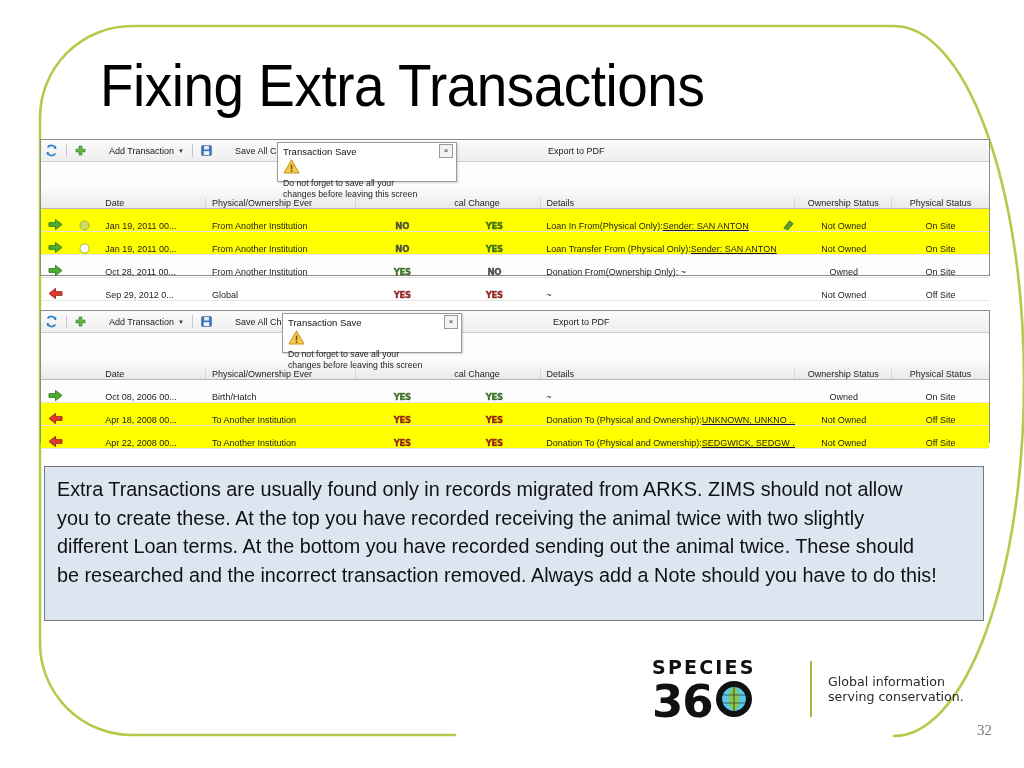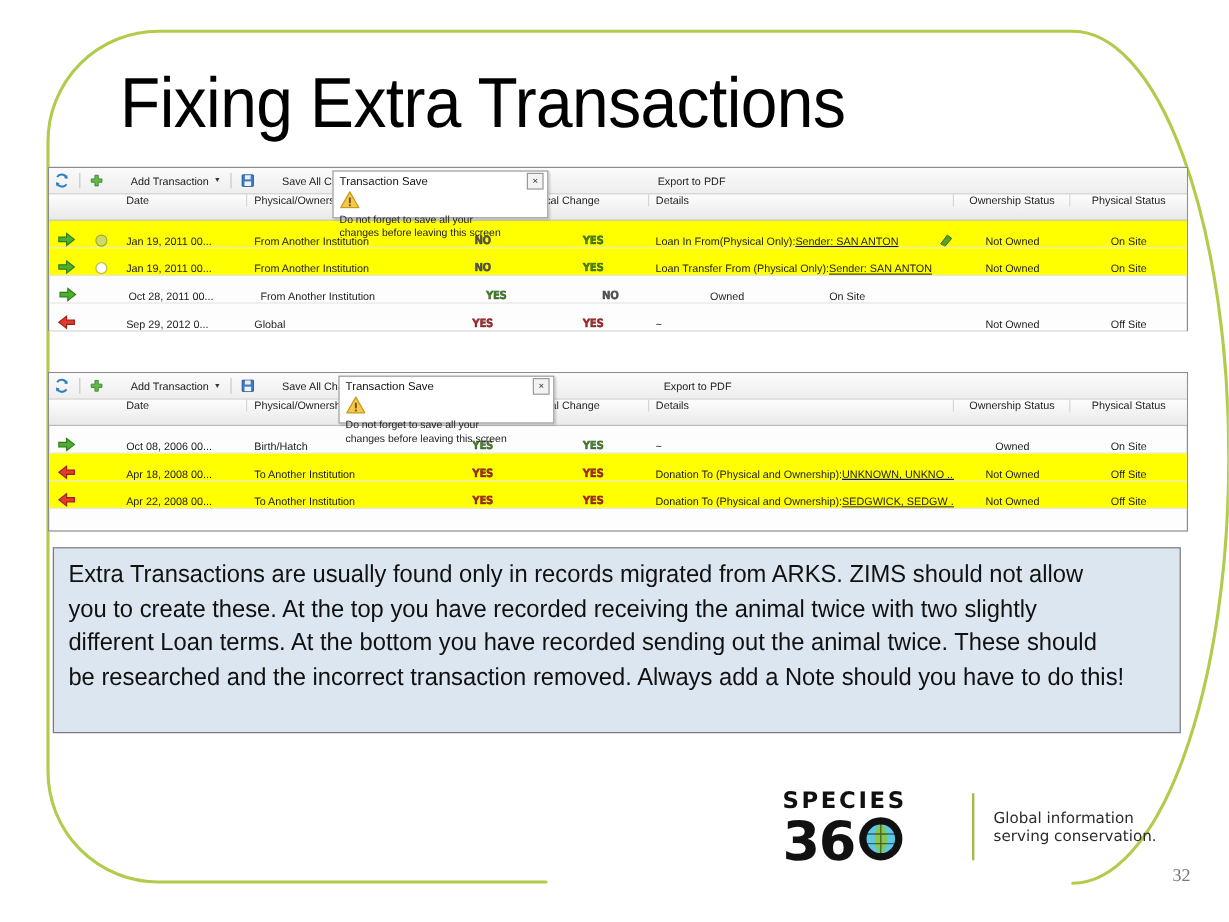--- a/index.html
+++ b/index.html
@@ -41,24 +41,24 @@
   .tb-sep{width:1px;height:13px;background:#c8c8c8;margin:0 3px;}
   .tb-item{display:flex;align-items:center;gap:3px;white-space:nowrap;font-size:9px;color:#1b1b1b;}
   .tb-item .lbl{font-size:9px;margin-left:20px;}
   .caret{font-size:6px;color:#333;margin-left:1px;}
 
   .ico{display:inline-block;flex:0 0 auto;}
   .ico svg{display:block;}
 
   
   .ghead{
-    display:flex;height:21px;align-items:flex-start;
+    display:flex;height:21px;align-items:flex-end;
     background:linear-gradient(#fdfdfd,#e9e9e9);
     border-bottom:1px solid #b9b9b9;
-    font-size:9px;color:#222;
+    font-size:9px;color:#222;margin-top:25px;
   }
   .ghead div{
     display:flex;align-items:center;padding-left:6px;
     border-right:1px solid #d6d6d6;box-sizing:border-box;
     overflow:hidden;white-space:nowrap;
   }
   .ghead div:last-child{border-right:none;}
   .ghead .ctr{justify-content:center;padding-left:0;}
 
   .grow{
@@ -109,21 +109,21 @@
   .tt-x{
     width:12px;height:12px;border:1px solid #9a9a9a;background:#f3f3f3;
     display:flex;align-items:center;justify-content:center;
     font-size:8px;line-height:1;color:#333;
   }
   .tt-body{display:flex;gap:4px;padding:1px 4px 3px 5px;flex-direction:column;}
   .tt-txt{font-size:8.7px;line-height:10.5px;color:#222;}
 
   
   .callout{
-    position:absolute;left:44px;top:456px;width:940px;height:155px;
+    position:absolute;left:44px;top:466px;width:940px;height:155px;
     background:#dce6f1;border:1px solid #7a7a7a;box-sizing:border-box;
     padding:8px 12px 0 12px;
   }
   .callout p{
     margin:0;font-family:"Liberation Sans Narrow","Liberation Sans",sans-serif;
     font-size:20.5px;line-height:28.6px;color:#111;
     transform:scaleX(0.965);transform-origin:left top;
   }
 
   
@@ -290,20 +290,23 @@
             </span>
           </div>
           <div class="c-dot"></div>
           <div class="c-date">Oct 28, 2011 00...</div>
           <div class="c-event">From Another Institution</div>
           <div class="c-oc ctr">
             <span class="badge b-green">YES</span>
           </div>
           <div class="c-pc ctr">
             <span class="badge b-gray">NO</span>
+          </div>
+          <div class="c-det">
+            <span>Donation From(Ownership Only): ~</span>
           </div>
           <div class="c-own ctr">Owned</div>
           <div class="c-phy ctr">On Site</div>
         </div>
         <div class="grow">
           <div class="c-arrow">
             <span class="ico">
               <svg width="15" height="13" viewBox="0 0 16 14">
                 <path d="M15 5H8V1.5L1 7l7 5.5V9h7z" fill="#e03b2e" stroke="#9d1f16" stroke-width="1"></path>
               </svg>

